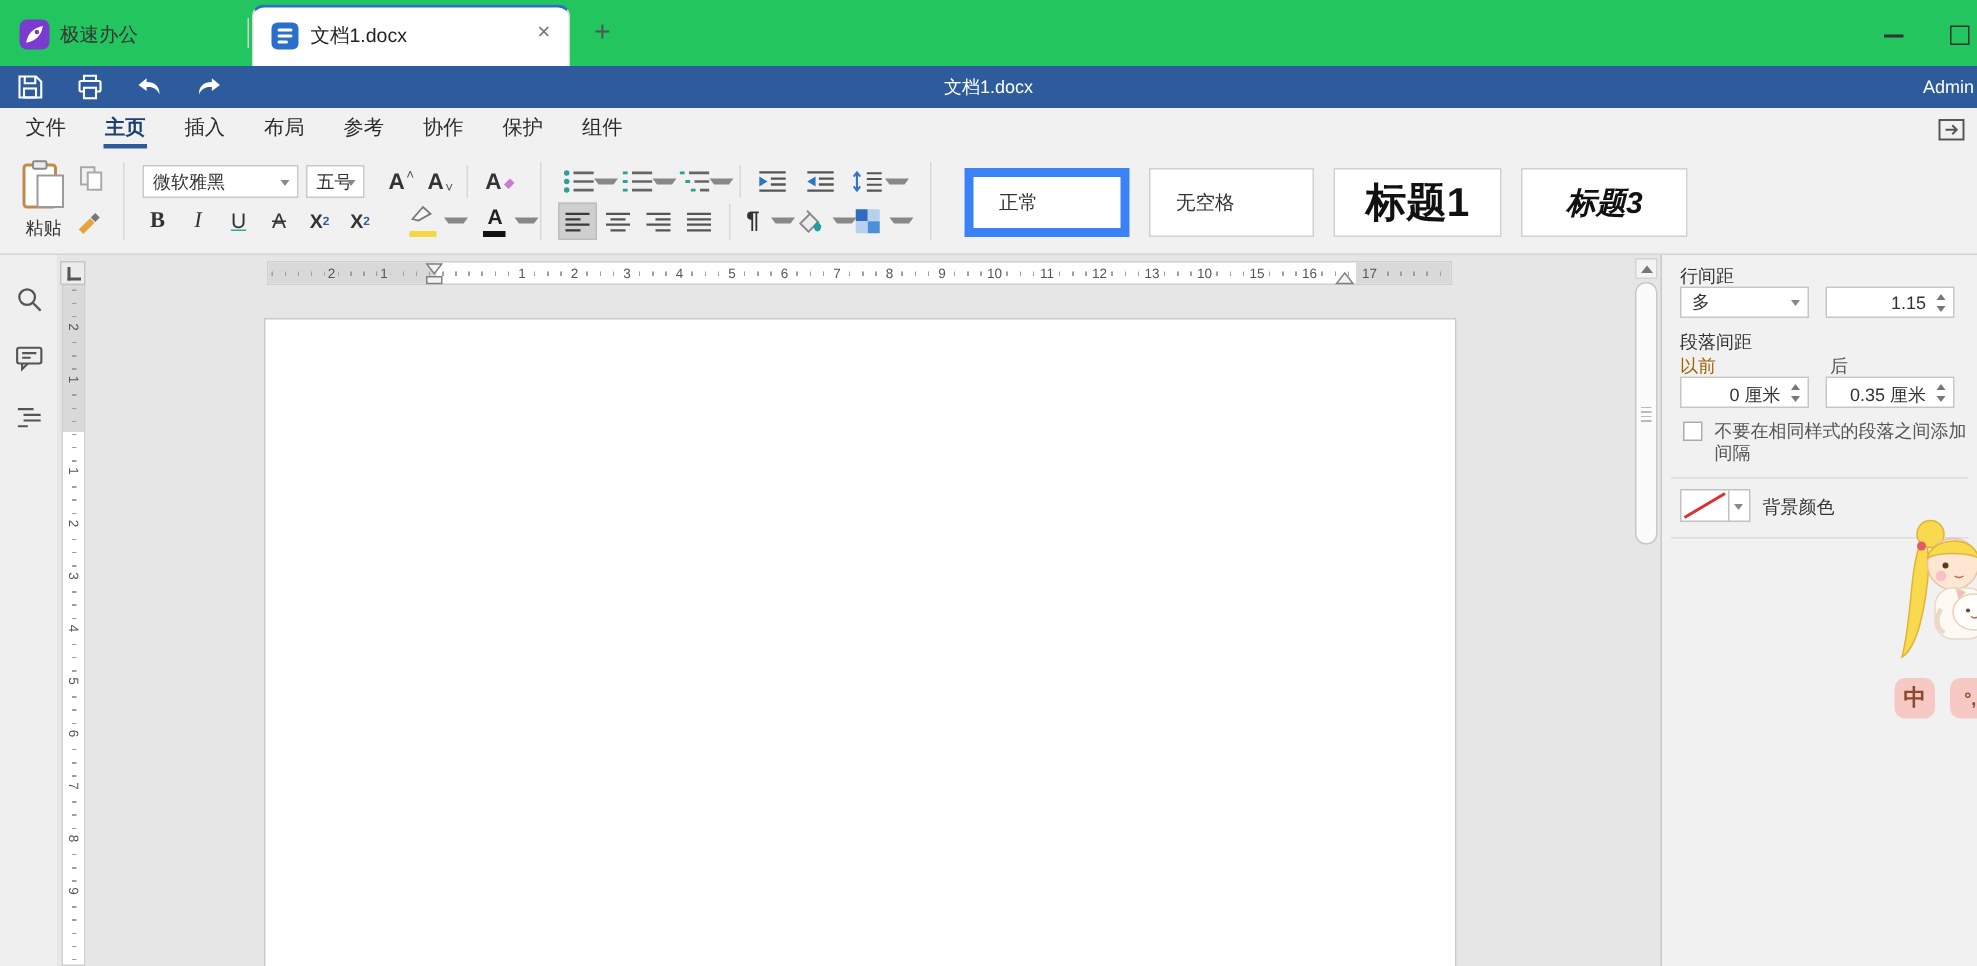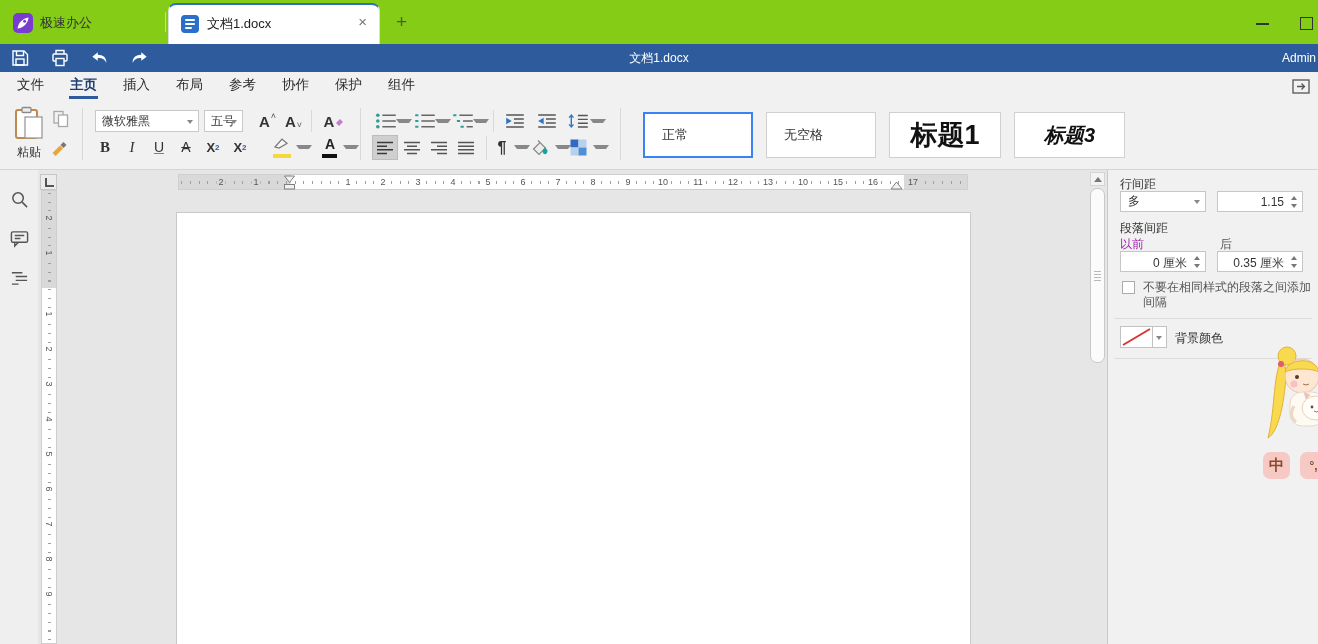--- a/index.html
+++ b/index.html
@@ -1,19 +1,19 @@
 <!DOCTYPE html>
 <html><head>
 <meta charset="utf-8">
 <style>
   html,body{margin:0;padding:0;background:#cfcfcf;font-family:"Liberation Sans","DejaVu Sans",sans-serif;}
   .app{position:relative;width:1318px;height:644px;background:#e6e6e6;overflow:hidden;
        -webkit-user-select:none;user-select:none;}
   
-  .tabbar{position:absolute;left:0;top:0;width:1318px;height:44px;background:#84cc16;}
+  .tabbar{position:absolute;left:0;top:0;width:1318px;height:44px;background:#22c55e;}
   .app-logo{position:absolute;left:13px;top:13px;width:20px;height:20px;border-radius:5px;background:#7a3bd0;}
   .app-name{position:absolute;left:40px;top:14px;font-size:13px;color:#333;}
   .tab-divider{position:absolute;left:165px;top:12px;width:1px;height:20px;background:#cfcfcf;}
   .doc-tab{position:absolute;left:168px;top:3px;width:212px;height:41px;background:#fff;
            border:1px solid #dcdcdc;border-bottom:none;border-top:2px solid #2a6fc9;
            border-radius:8px 8px 0 0;box-sizing:border-box;}
   .doc-tab .ticon{position:absolute;left:12px;top:10px;width:18px;height:18px;border-radius:4px;background:#2a6fc9;}
   .doc-tab .ticon i{position:absolute;left:4px;height:2px;background:#fff;border-radius:1px;}
   .doc-tab .ttitle{position:absolute;left:38px;top:10px;font-size:13px;color:#222;}
   .doc-tab .tclose{position:absolute;right:12px;top:8px;font-size:15px;color:#777;cursor:pointer;}
@@ -61,21 +61,21 @@
   .fc-a{position:absolute;top:36px;width:20px;height:24px;text-align:center;font-weight:bold;font-size:14px;color:#222;cursor:pointer;}
   .fc-bar{position:absolute;left:2px;bottom:2px;width:15px;height:4px;background:#111;}
   .chev-abs{position:absolute;top:45px;width:10px;}
   .pbtn{position:absolute;top:10px;width:22px;height:22px;cursor:pointer;}
   .pbtn2{position:absolute;top:35px;width:26px;height:25px;cursor:pointer;display:flex;align-items:center;justify-content:center;}
   .pbtn2.selected{background:#cfcfcf;border:1px solid #bdbdbd;box-sizing:border-box;}
   .pilcrow{font-size:16px;color:#333;font-weight:bold;}
   .style-gallery{position:absolute;left:643px;top:12px;height:46px;display:flex;}
   .style-btn{height:46px;background:#fff;border:1px solid #d0d0d0;box-sizing:border-box;margin-right:13px;
              display:flex;align-items:center;color:#111;cursor:pointer;}
-  .style-btn.selected{border:2px solid #3b82f6;}
+  .style-btn.selected{border:6px solid #3b82f6;}
   .style-btn.normal{width:110px;font-size:13px;padding-left:17px;color:#333;}
   .style-btn.h1{width:112px;font-size:27px;font-weight:bold;justify-content:center;}
   .style-btn.h2{width:111px;font-size:23px;font-weight:bold;justify-content:center;}
   .style-btn.h3{width:111px;font-size:20px;font-weight:bold;font-style:italic;justify-content:center;}
   
   .main{position:absolute;left:0;top:170px;width:1318px;height:474px;background:#e6e6e6;}
   .leftbar{position:absolute;left:0;top:0;width:38px;height:474px;background:#efefef;}
   .sideicon{position:absolute;left:10px;width:19px;height:19px;cursor:pointer;}
   .corner-box{position:absolute;left:40px;top:4px;width:17px;height:16px;background:#ececec;border:1px solid #c6c6c6;box-sizing:border-box;}
   .corner-box i{position:absolute;left:4px;top:3px;width:7px;height:7px;border-left:2px solid #555;border-bottom:2px solid #555;}
@@ -436,21 +436,21 @@
       </div>
       <div class="p-spin" style="left:109px;top:21px;">
         <span class="val">1.15</span>
         <span class="arrows">
             <i class="up"></i>
             <i class="dn"></i>
           </span>
       </div>
 
       <div class="p-label" style="left:12px;top:50px;">段落间距</div>
-      <div class="p-label" style="left:12px;top:66px;color:#a21caf;">以前</div>
+      <div class="p-label" style="left:12px;top:66px;color:#a16207;">以前</div>
       <div class="p-label" style="left:112px;top:66px;color:#555;">后</div>
       <div class="p-spin" style="left:12px;top:81px;">
         <span class="val">0 厘米</span>
         <span class="arrows">
             <i class="up"></i>
             <i class="dn"></i>
           </span>
       </div>
       <div class="p-spin" style="left:109px;top:81px;">
         <span class="val">0.35 厘米</span>

